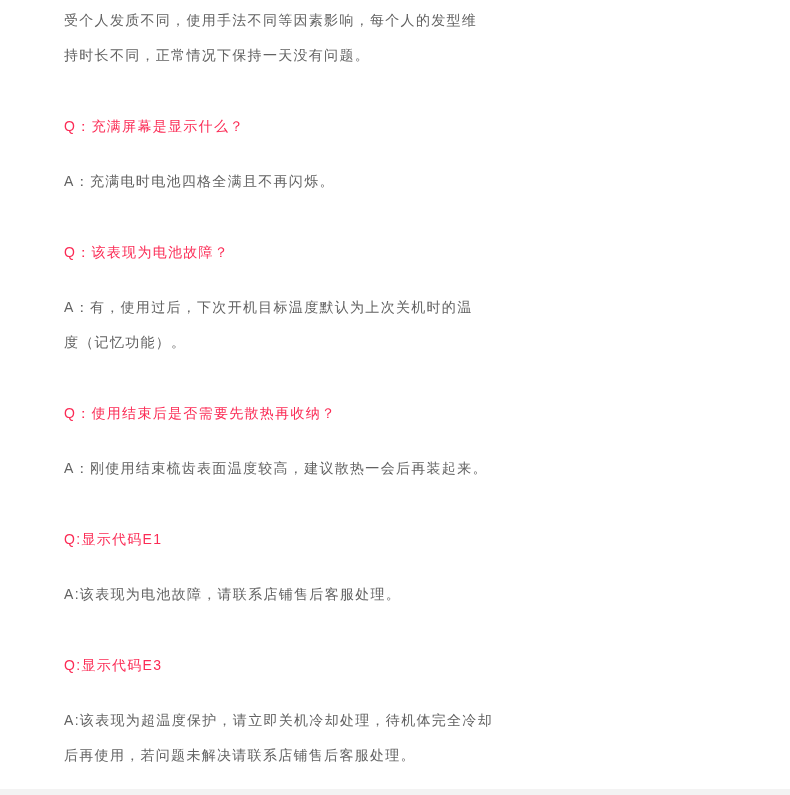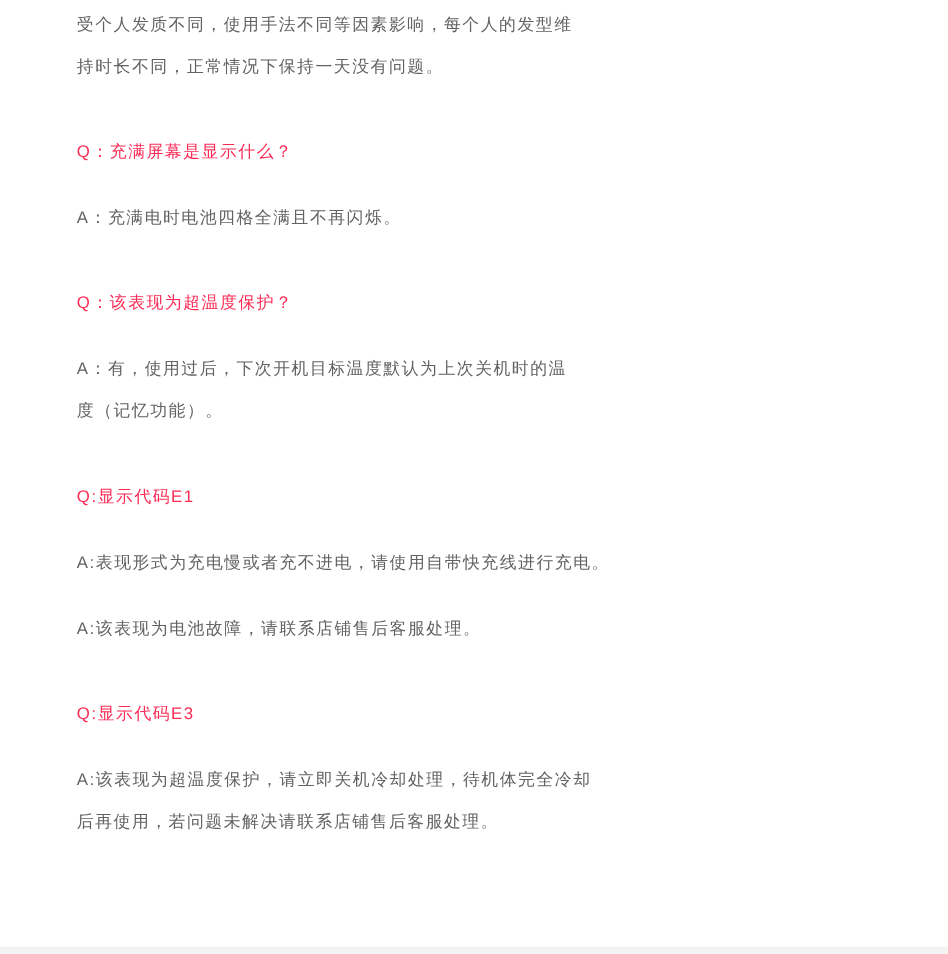--- a/index.html
+++ b/index.html
@@ -51,32 +51,33 @@
 
   <p class="intro-text">受个人发质不同，使用手法不同等因素影响，每个人的发型维
 持时长不同，正常情况下保持一天没有问题。</p>
 
   <div class="qa-group">
     <p class="q-text">Q：充满屏幕是显示什么？</p>
     <p class="a-text">A：充满电时电池四格全满且不再闪烁。</p>
   </div>
 
   <div class="qa-group">
-    <p class="q-text">Q：该表现为超温度保护？</p>
+    <p class="q-text">Q：该表现为电池故障？</p>
     <p class="a-text">A：有，使用过后，下次开机目标温度默认为上次关机时的温
 度（记忆功能）。</p>
   </div>
 
 
   <div class="qa-group">
+    <p class="q-text">Q：使用结束后是否需要先散热再收纳？</p>
+    <p class="a-text">A：刚使用结束梳齿表面温度较高，建议散热一会后再装起来。</p>
   </div>
 
   <div class="qa-group">
     <p class="q-text">Q:显示代码E1</p>
-    <p class="a-text">A:表现形式为充电慢或者充不进电，请使用自带快充线进行充电。</p>
   </div>
 
   <div class="qa-group">
     <p class="a-text">A:该表现为电池故障，请联系店铺售后客服处理。</p>
   </div>
 
   <div class="qa-group">
     <p class="q-text">Q:显示代码E3</p>
     <p class="a-text">A:该表现为超温度保护，请立即关机冷却处理，待机体完全冷却
 后再使用，若问题未解决请联系店铺售后客服处理。</p>

